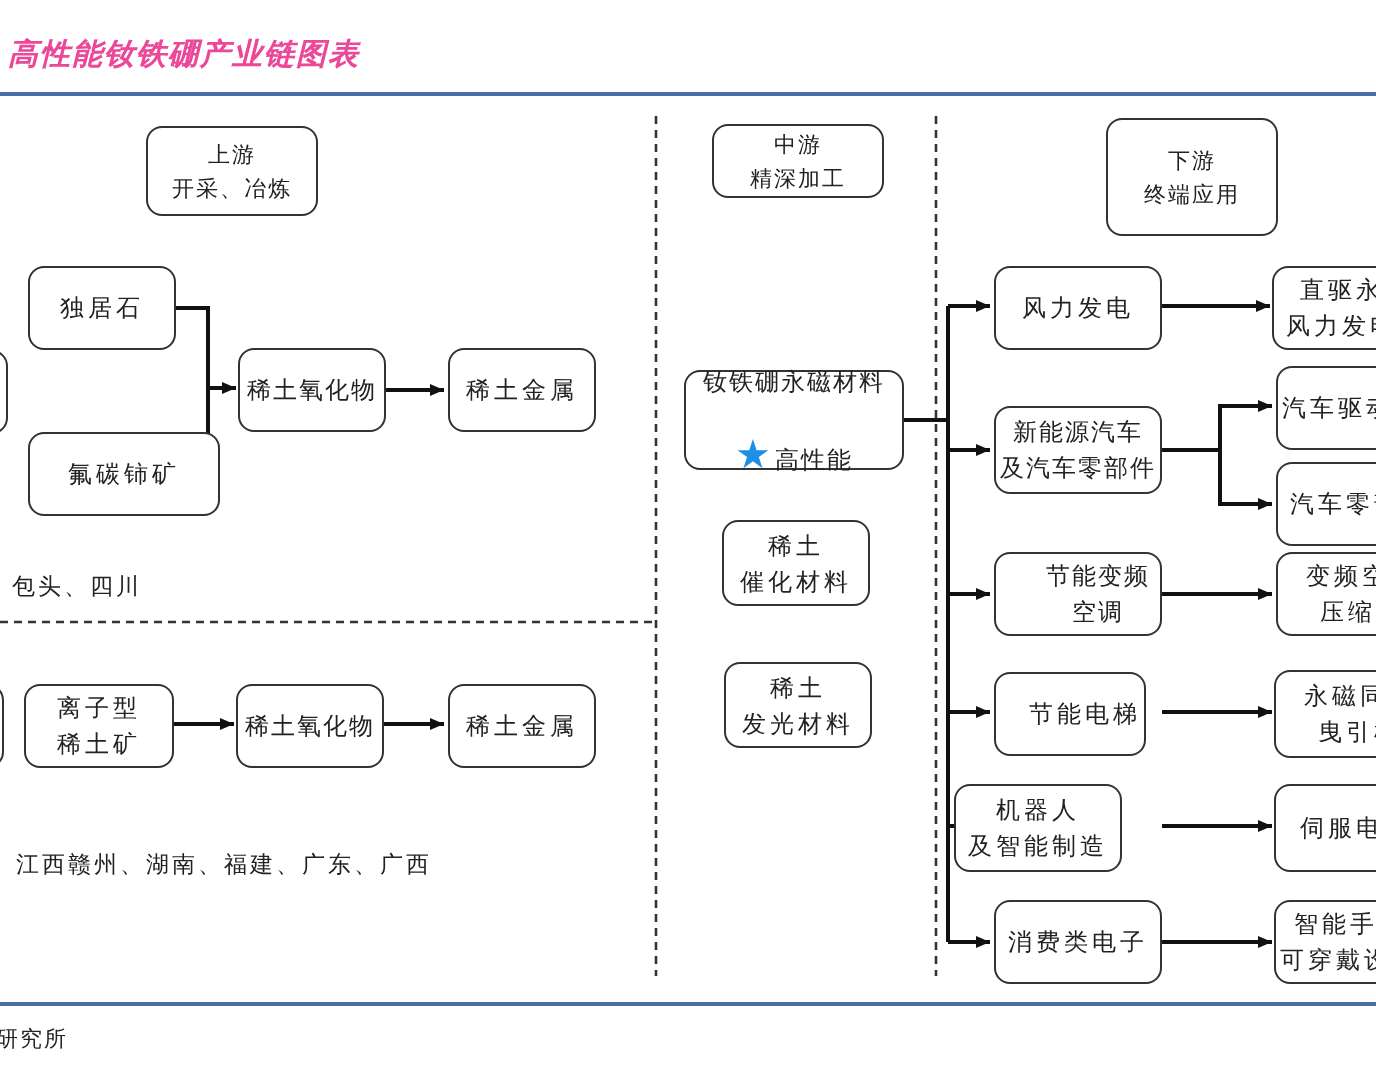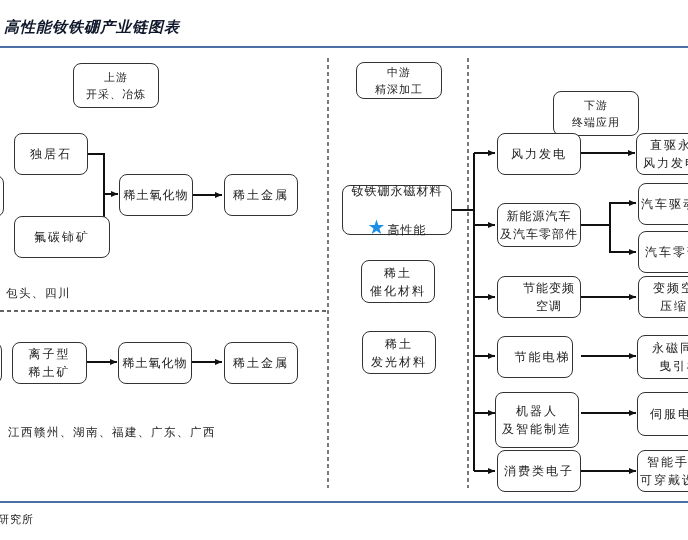--- a/index.html
+++ b/index.html
@@ -1,17 +1,17 @@
 <!DOCTYPE html>
 <html><head>
 <meta charset="utf-8">
 <style>
   html, body { margin:0; padding:0; background:#ffffff; }
   body { width:688px; height:540px; position:relative; overflow:hidden; font-family:"DejaVu Serif", "Liberation Serif", serif; color:#222; }
-  .title { position:absolute; left:4px; top:18px; font-size:15px; font-weight:bold; font-style:italic; letter-spacing:1px; color:#0f172a; }
+  .title { position:absolute; left:4px; top:18px; font-size:15px; font-weight:bold; font-style:italic; letter-spacing:1px; color:#ec4899; }
   .rule { position:absolute; left:0; width:688px; height:2px; background:#4a6fa5; }
   .box { position:absolute; border:1.3px solid #333; border-radius:8px; background:#fff; display:flex; align-items:center; justify-content:center; text-align:center; font-size:12px; line-height:18px; letter-spacing:2px; box-sizing:border-box; white-space:pre-line; }
   .hdr { font-size:11px; line-height:17px; letter-spacing:1px; }
   .label { position:absolute; font-size:11.5px; letter-spacing:1.5px; color:#222; white-space:nowrap; }
   .source { position:absolute; left:0; top:512px; font-size:11px; letter-spacing:1px; color:#222; }
   svg.lines { position:absolute; left:0; top:0; }
   .star { color:#1f8fe6; font-size:20px; letter-spacing:0; margin-right:2px; }
 </style>
 </head>
 <body>
@@ -54,21 +54,21 @@
   <line x1="581" y1="413" x2="636" y2="413" stroke="#111" stroke-width="2" marker-end="url(#arr)"></line>
   <line x1="581" y1="471" x2="636" y2="471" stroke="#111" stroke-width="2" marker-end="url(#arr)"></line>
 </svg>
 
 <div class="box hdr" style="left:73px;top:63px;width:86px;height:45px;">
   <div><div>上游</div><div>开采、冶炼</div></div>
 </div>
 <div class="box hdr" style="left:356px;top:62px;width:86px;height:37px;">
   <div><div>中游</div><div>精深加工</div></div>
 </div>
-<div class="box hdr" style="left:553px;top:59px;width:86px;height:45px;margin-top:32px;">
+<div class="box hdr" style="left:553px;top:59px;width:86px;height:59px;">
   <div><div>下游</div><div>终端应用</div></div>
 </div>
 
 <div class="box" style="left:-20px;top:175px;width:24px;height:42px;"></div>
 <div class="box" style="left:14px;top:133px;width:74px;height:42px;">独居石</div>
 <div class="box" style="left:14px;top:216px;width:96px;height:42px;">氟碳铈矿</div>
 <div class="box" style="left:119px;top:174px;width:74px;height:42px;letter-spacing:1px;">稀土氧化物</div>
 <div class="box" style="left:224px;top:174px;width:74px;height:42px;">稀土金属</div>
 <div class="label" style="left:6px;top:286px;">包头、四川</div>
 
@@ -88,21 +88,21 @@
 <div class="box" style="left:361px;top:260px;width:74px;height:43px;">稀土
 催化材料</div>
 <div class="box" style="left:362px;top:331px;width:74px;height:43px;">稀土
 发光材料</div>
 
 <div class="box" style="left:497px;top:133px;width:84px;height:42px;">风力发电</div>
 <div class="box" style="left:497px;top:203px;width:84px;height:44px;letter-spacing:1px;">新能源汽车
 及汽车零部件</div>
 <div class="box" style="left:497px;top:276px;width:84px;height:42px;letter-spacing:1px;padding-left:20px;">节能变频空调</div>
 <div class="box" style="left:497px;top:336px;width:76px;height:42px;padding-left:15px;">节能电梯</div>
-<div class="box" style="left:495px;top:392px;width:84px;height:56px;">机器人
+<div class="box" style="left:477px;top:392px;width:84px;height:44px;">机器人
 及智能制造</div>
 <div class="box" style="left:497px;top:450px;width:84px;height:42px;">消费类电子</div>
 
 <div class="box" style="left:636px;top:133px;width:90px;height:42px;justify-content:flex-start;padding-left:6px;">直驱永磁
 风力发电机</div>
 <div class="box" style="left:638px;top:183px;width:100px;height:42px;justify-content:flex-start;padding-left:2px;">汽车驱动电机</div>
 <div class="box" style="left:638px;top:231px;width:100px;height:42px;justify-content:flex-start;padding-left:6px;">汽车零部件</div>
 <div class="box" style="left:638px;top:276px;width:96px;height:42px;justify-content:flex-start;padding-left:14px;">变频空调
 压缩机</div>
 <div class="box" style="left:637px;top:335px;width:96px;height:44px;justify-content:flex-start;padding-left:14px;">永磁同步

